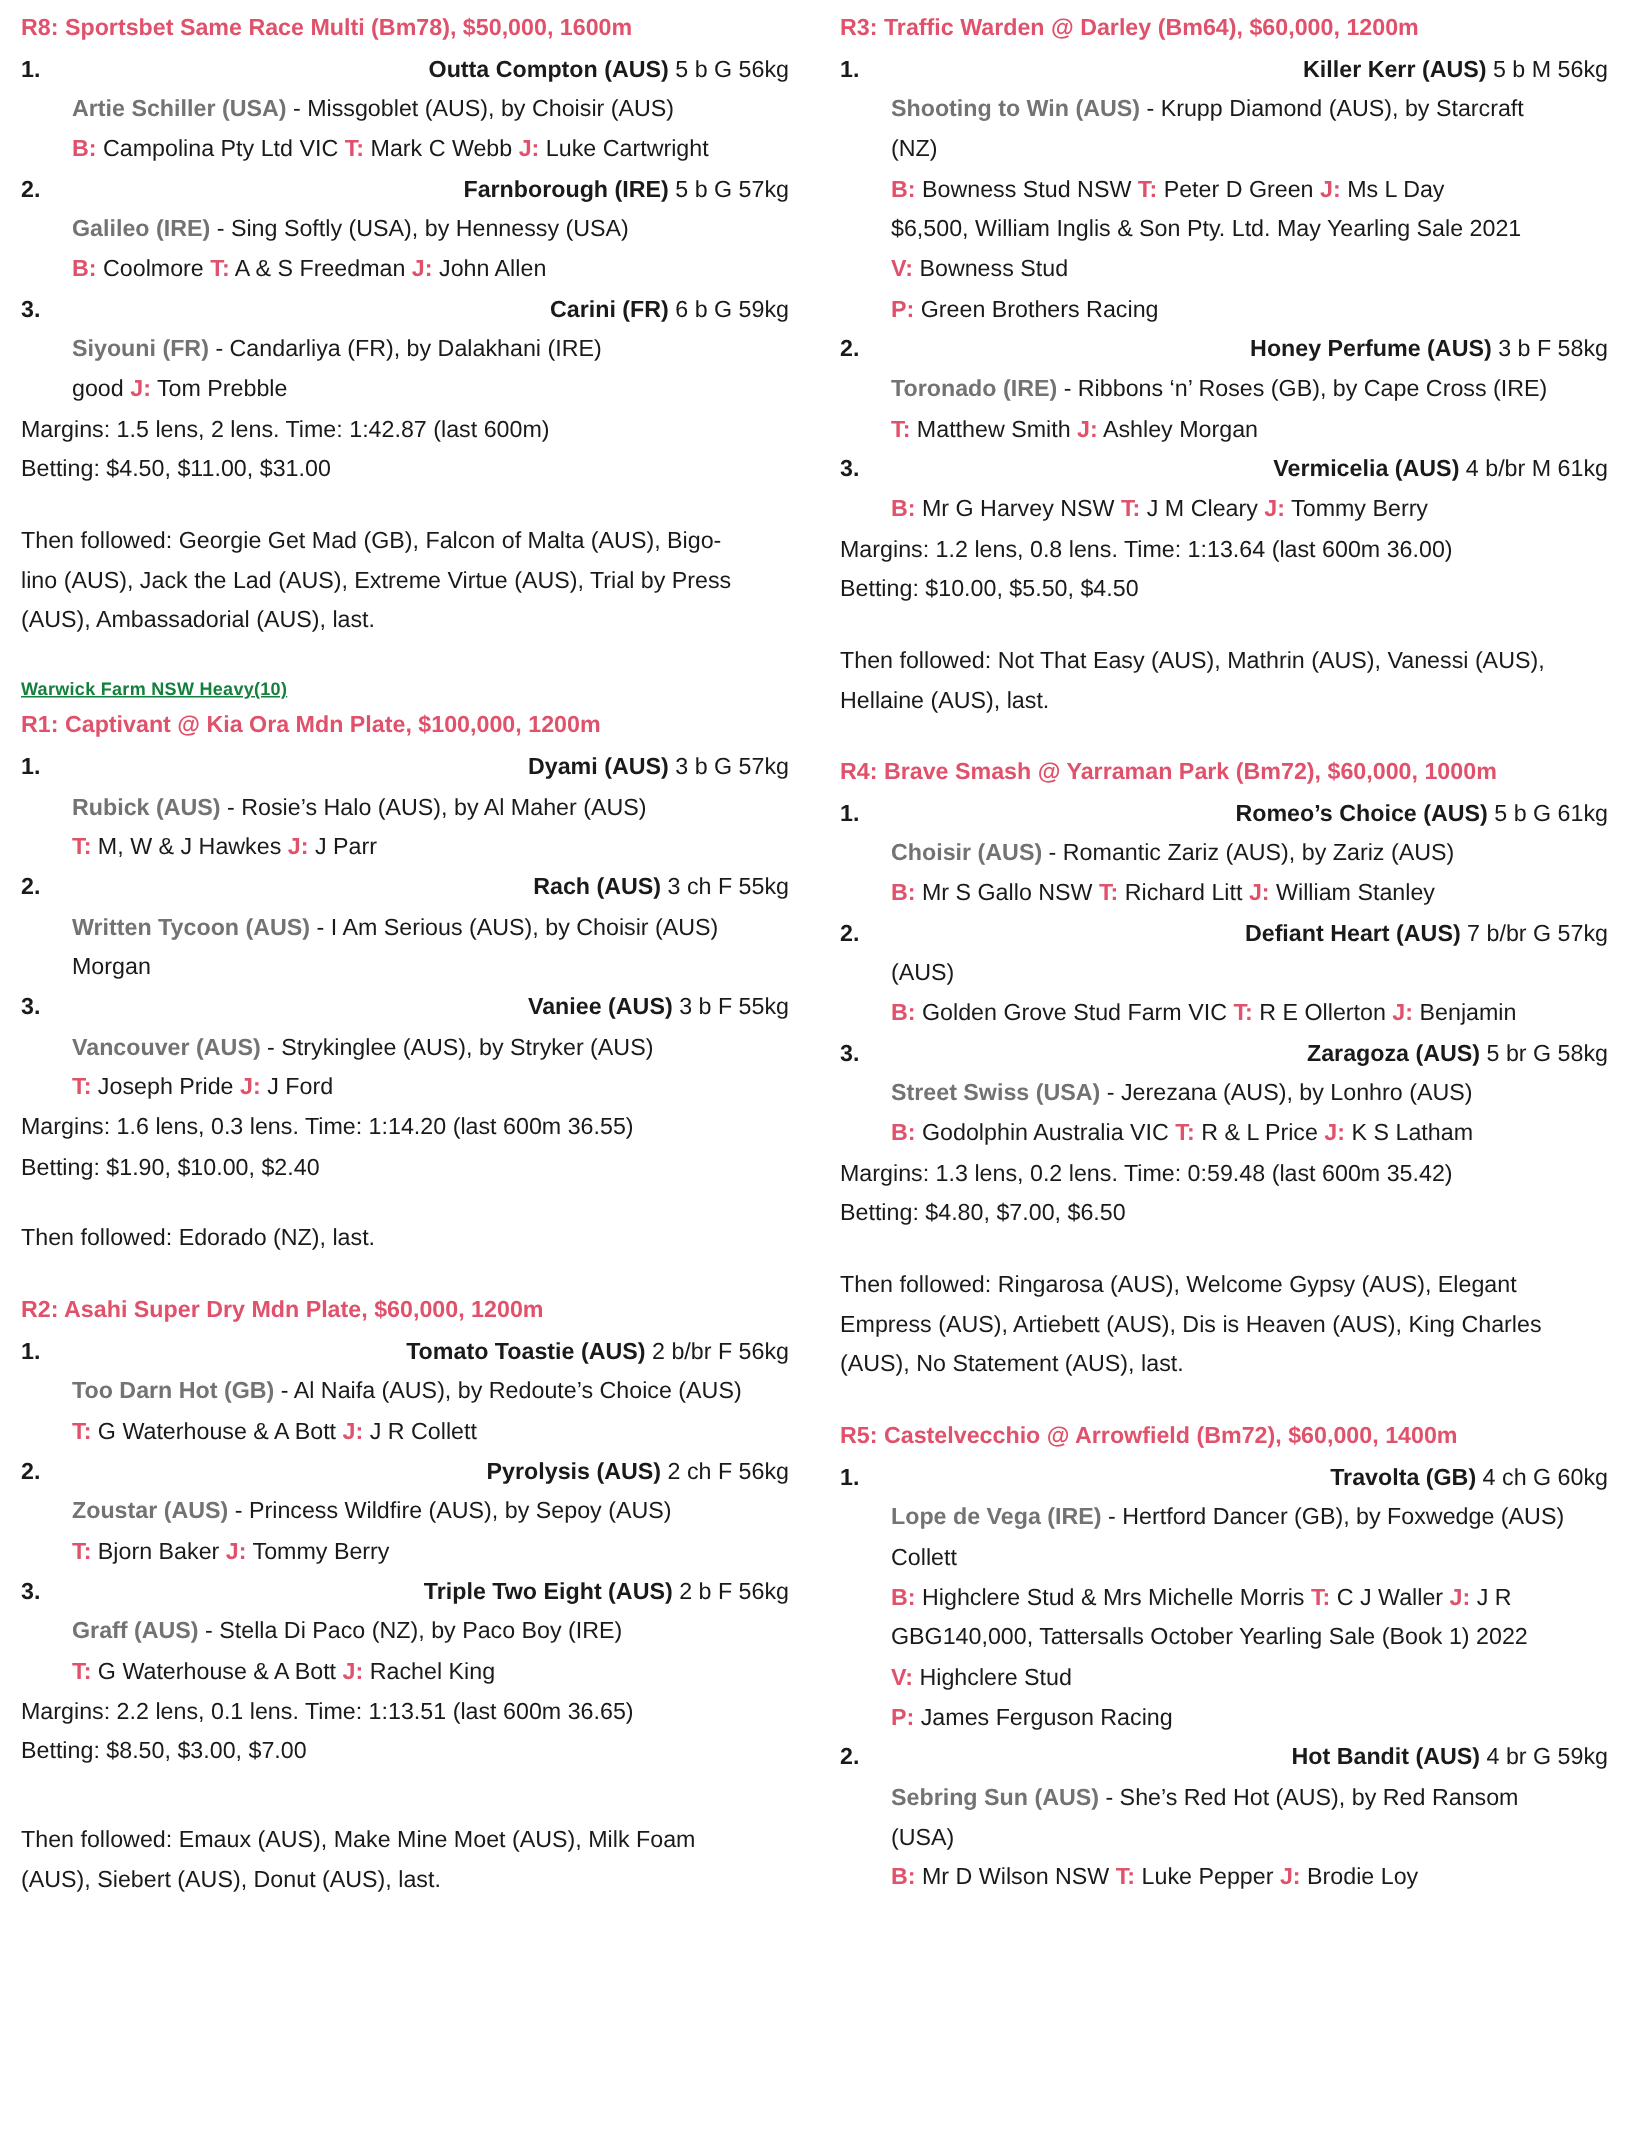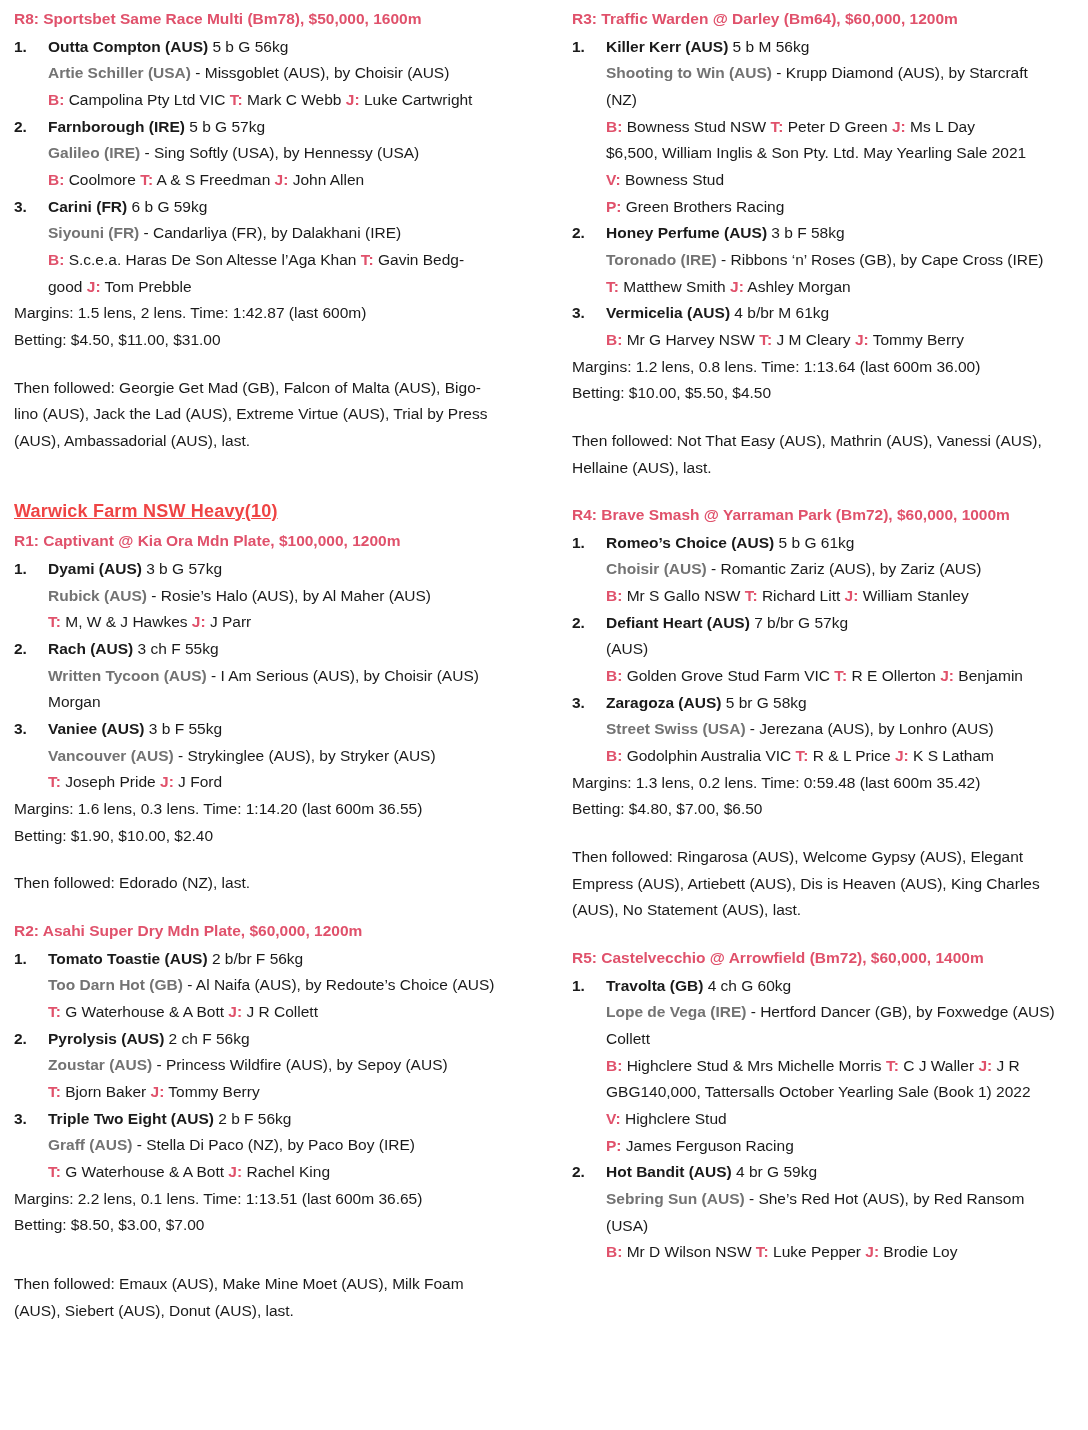--- a/index.html
+++ b/index.html
@@ -13,53 +13,54 @@
     font-family: "Liberation Sans", sans-serif;
     font-size: 15.5px;
     line-height: 1.72;
     color: #1a1a1a;
   }
   .page {
     width: 1088px;
     box-sizing: border-box;
     padding: 6px 14px 10px 14px;
     display: flex;
-    gap: 46px;
+    gap: 34px;
     align-items: flex-start;
   }
   .column {
     width: 512px;
     flex: 0 0 512px;
   }
   .race-head {
     color: #e0516b;
     font-weight: bold;
     margin: 0 0 1px 0;
   }
   .venue-head {
-    color: #ef4444;
+    color: #15803d;
     font-weight: bold;
     text-decoration: underline;
-    font-size: 18px;
-    margin: 20px 0 2px 0;
+    font-size: 12px;
+    margin: 0 0 2px 0;
     letter-spacing: 0.2px;
   }
   .runner {
     display: flex;
     align-items: flex-start;
     margin: 0;
   }
   .runner-num {
     font-weight: bold;
     width: 34px;
     flex: 0 0 34px;
     color: #1a1a1a;
   }
   .runner-body {
     flex: 1 1 auto;
+    text-align: right;
   }
   .horse {
     font-weight: bold;
   }
   .detail-line {
     padding-left: 34px;
   }
   .sire {
     color: #737373;
     font-weight: bold;
@@ -105,21 +106,20 @@
         </div>
         <div class="detail-line"><span class="sire">Galileo (IRE)</span><span class="plain"> - Sing Softly (USA), by Hennessy (USA)</span></div>
         <div class="detail-line"><span class="tag">B:</span><span class="plain"> Coolmore </span><span class="tag">T:</span><span class="plain"> A &amp; S Freedman </span><span class="tag">J:</span><span class="plain"> John Allen</span></div>
       </div>
       <div>
         <div class="runner">
           <span class="runner-num">3.</span>
           <span class="runner-body"><span class="horse">Carini (FR)</span><span class="plain"> 6 b G 59kg</span></span>
         </div>
         <div class="detail-line"><span class="sire">Siyouni (FR)</span><span class="plain"> - Candarliya (FR), by Dalakhani (IRE)</span></div>
-        <div class="detail-line"><span class="tag">B:</span><span class="plain"> S.c.e.a. Haras De Son Altesse l’Aga Khan </span><span class="tag">T:</span><span class="plain"> Gavin Bedg-</span></div>
         <div class="detail-line"><span class="plain">good </span><span class="tag">J:</span><span class="plain"> Tom Prebble</span></div>
       </div>
       <div class="summary">Margins: 1.5 lens, 2 lens. Time: 1:42.87 (last 600m)</div>
       <div class="summary">Betting: $4.50, $11.00, $31.00</div>
       <div class="spacer"></div>
       <div class="then-followed">Then followed: Georgie Get Mad (GB), Falcon of Malta (AUS), Bigo-</div>
       <div class="then-followed">lino (AUS), Jack the Lad (AUS), Extreme Virtue (AUS), Trial by Press</div>
       <div class="then-followed">(AUS), Ambassadorial (AUS), last.</div>
       <div class="spacer"></div>
       <div class="venue-head">Warwick Farm NSW Heavy(10)</div>

